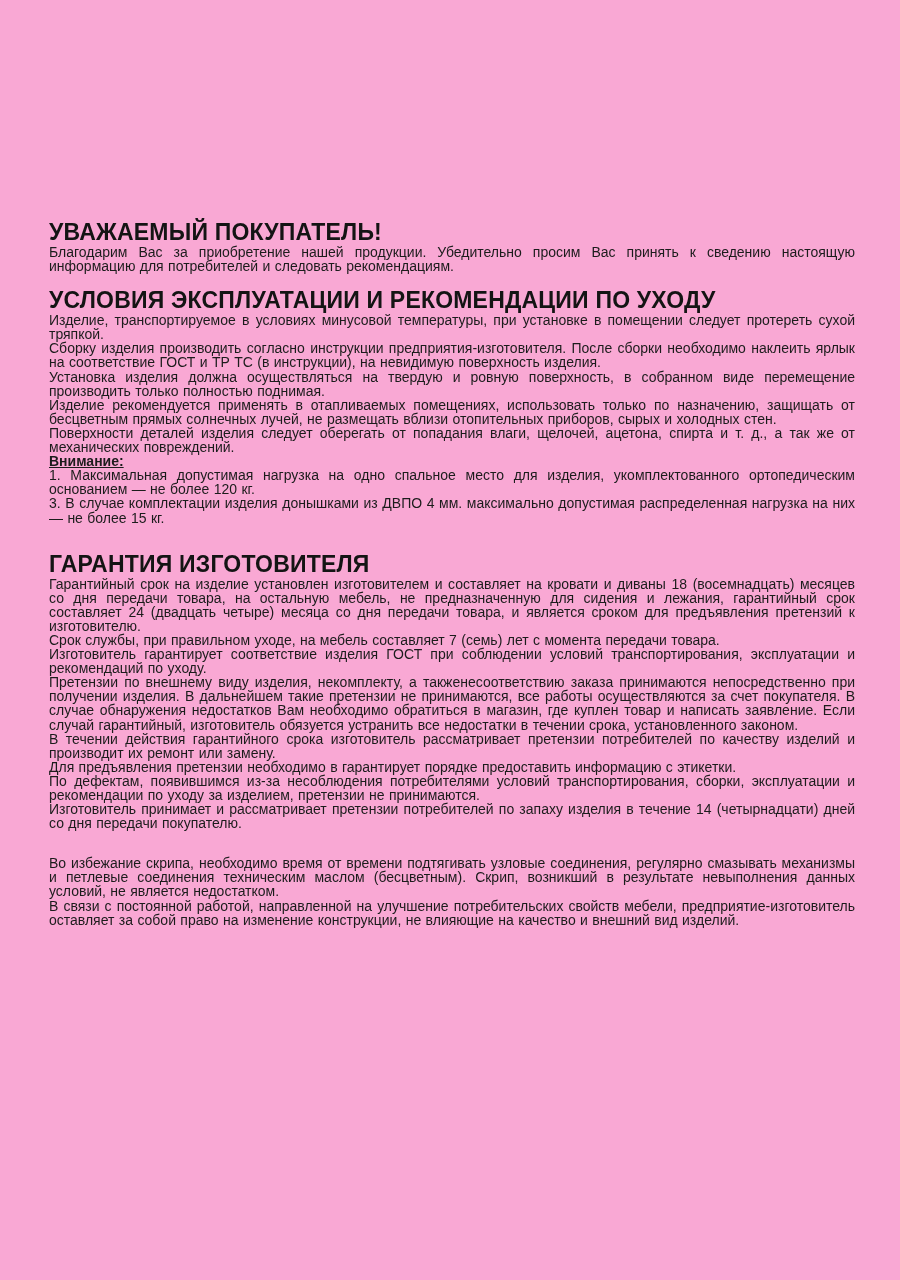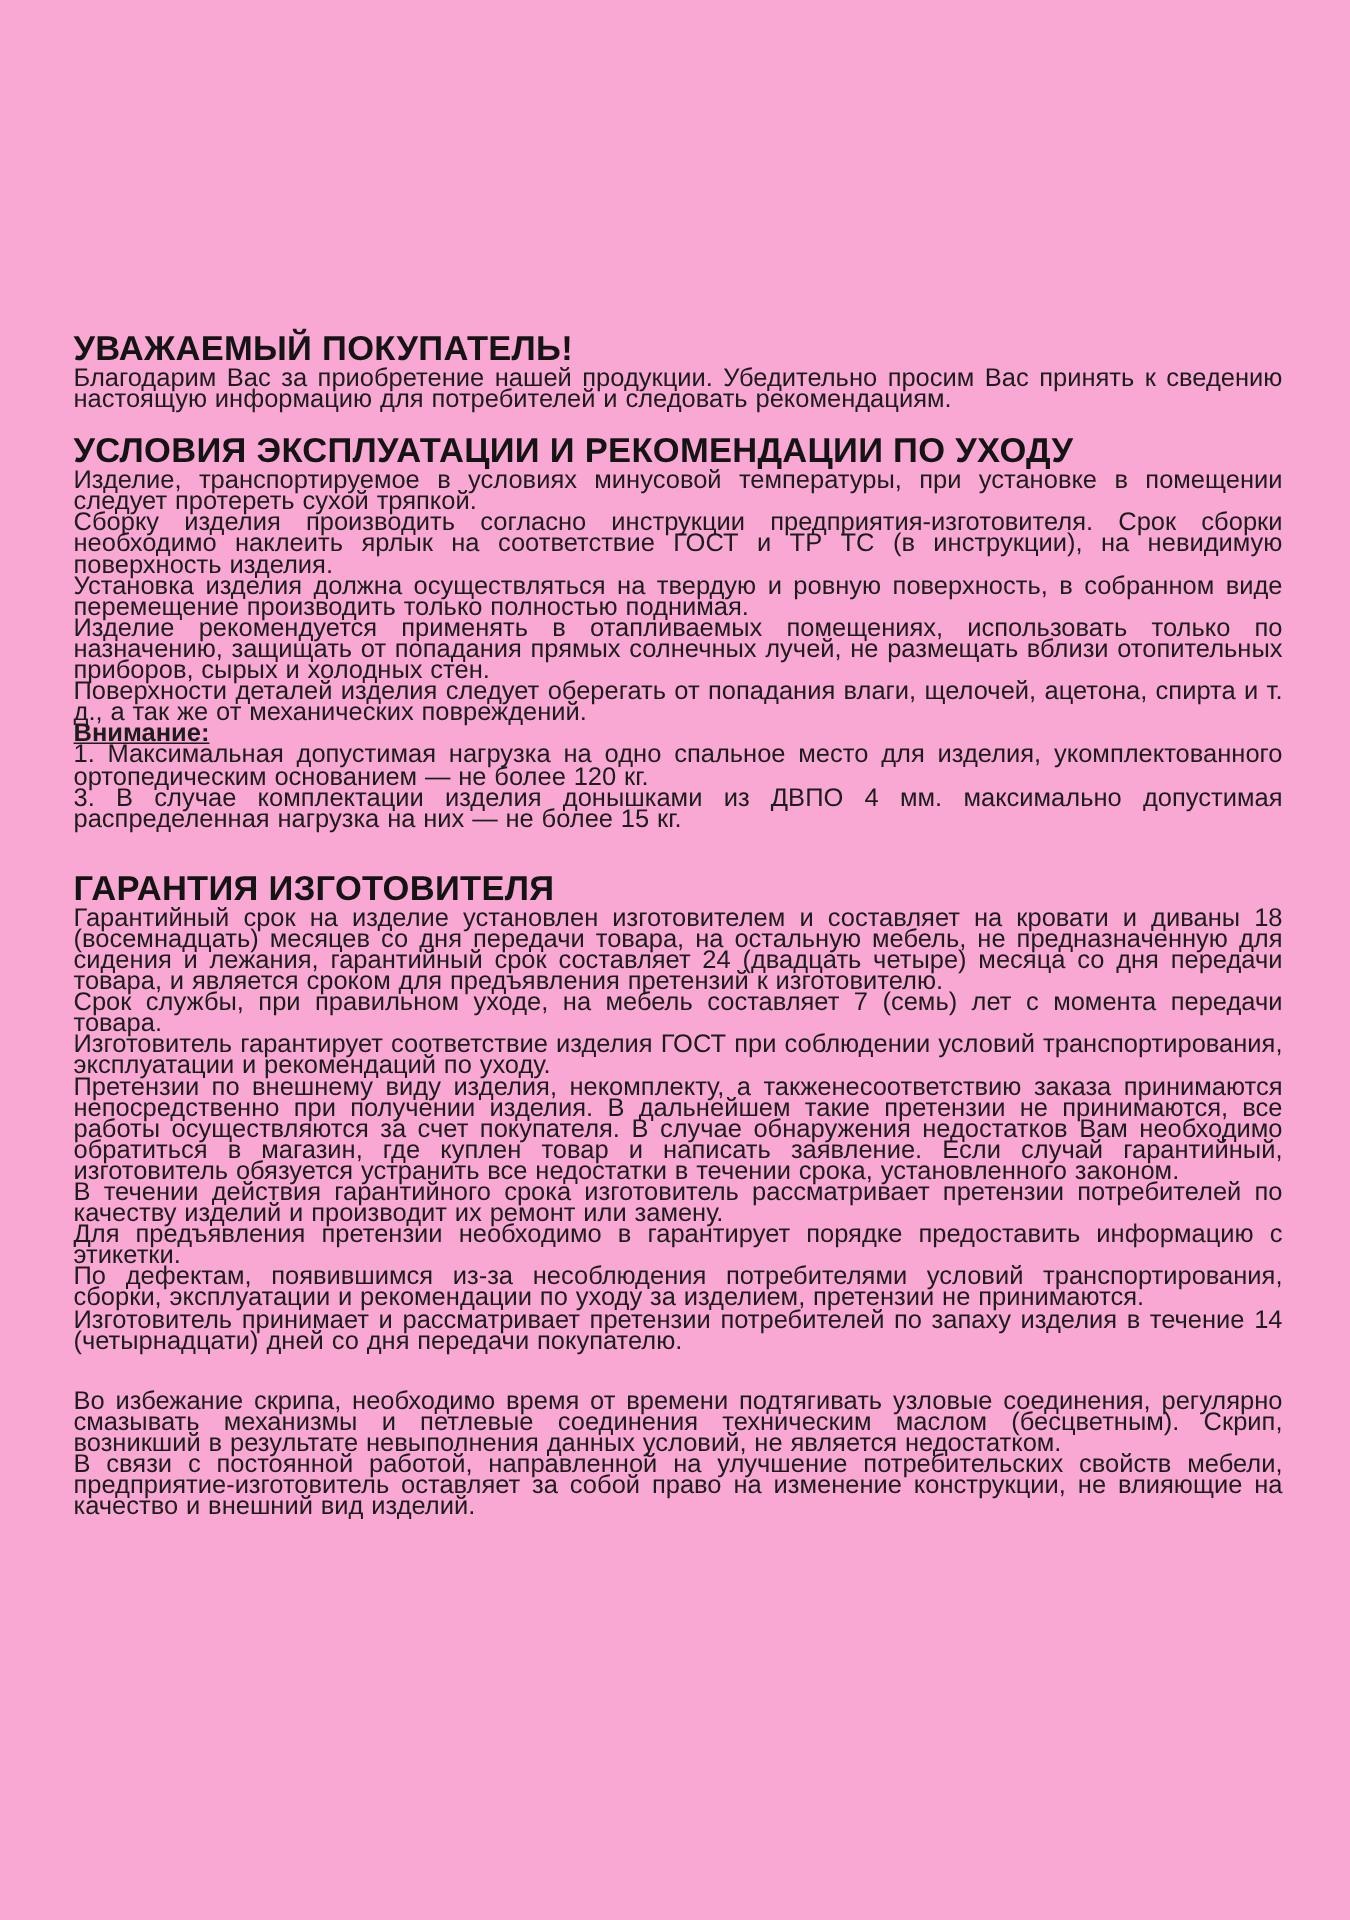--- a/index.html
+++ b/index.html
@@ -21,21 +21,21 @@
   .doc-heading {
     margin: 0;
     font-size: 23px;
     line-height: 26px;
     font-weight: bold;
     color: #141414;
     letter-spacing: 0.2px;
   }
   .doc-section p {
     margin: 0;
-    font-size: 17px;
+    font-size: 14px;
     line-height: 14.1px;
     text-align: justify;
     word-spacing: 0.5px;
   }
   .doc-section { margin: 0; }
   .sect-gap-lg { margin-top: 14px; }
   .sect-gap-sm { margin-top: 26px; }
   .attention-label {
     font-weight: bold;
     text-decoration: underline;
@@ -48,23 +48,23 @@
 <div class="page">
 
   <section class="doc-section">
     <h1 class="doc-heading">УВАЖАЕМЫЙ ПОКУПАТЕЛЬ!</h1>
     <p>Благодарим Вас за приобретение нашей продукции. Убедительно просим Вас принять к сведению настоящую информацию для потребителей и следовать рекомендациям.</p>
   </section>
 
   <section class="doc-section sect-gap-lg">
     <h2 class="doc-heading">УСЛОВИЯ ЭКСПЛУАТАЦИИ И РЕКОМЕНДАЦИИ ПО УХОДУ</h2>
     <p>Изделие, транспортируемое в условиях минусовой температуры, при установке в помещении следует протереть сухой тряпкой.</p>
-    <p>Сборку изделия производить согласно инструкции предприятия-изготовителя. Срок сборки необходимо наклеить ярлык на соответствие ГОСТ и ТР ТС (в инструкции), на невидимую поверхность изделия.</p>
+    <p>Сборку изделия производить согласно инструкции предприятия-изготовителя. После сборки необходимо наклеить ярлык на соответствие ГОСТ и ТР ТС (в инструкции), на невидимую поверхность изделия.</p>
     <p>Установка изделия должна осуществляться на твердую и ровную поверхность, в собранном виде перемещение производить только полностью поднимая.</p>
-    <p>Изделие рекомендуется  применять в отапливаемых помещениях, использовать только по назначению, защищать от попадания прямых солнечных лучей, не размещать вблизи отопительных приборов, сырых и холодных стен.</p>
+    <p>Изделие рекомендуется  применять в отапливаемых помещениях, использовать только по назначению, защищать от бесцветным прямых солнечных лучей, не размещать вблизи отопительных приборов, сырых и холодных стен.</p>
     <p>Поверхности деталей изделия следует оберегать от попадания влаги, щелочей, ацетона, спирта и т. д., а так же от механических повреждений.</p>
     <p class="attention-label">Внимание:</p>
     <p>1. Максимальная допустимая нагрузка на одно спальное место для изделия, укомплектованного ортопедическим основанием — не более 120 кг.</p>
     <p>3. В случае комплектации изделия донышками из ДВПО 4 мм. максимально допустимая распределенная нагрузка на них — не более 15 кг.</p>
   </section>
 
   <section class="doc-section sect-gap-sm">
     <h2 class="doc-heading">ГАРАНТИЯ ИЗГОТОВИТЕЛЯ</h2>
     <p>Гарантийный срок на изделие установлен изготовителем и составляет на кровати и диваны 18 (восемнадцать) месяцев со дня передачи товара, на остальную мебель, не предназначенную для сидения и лежания, гарантийный срок составляет 24 (двадцать четыре) месяца со дня передачи товара, и является сроком для предъявления претензий к изготовителю.</p>
     <p>Срок службы, при правильном уходе, на мебель составляет 7 (семь) лет с момента передачи товара.</p>

